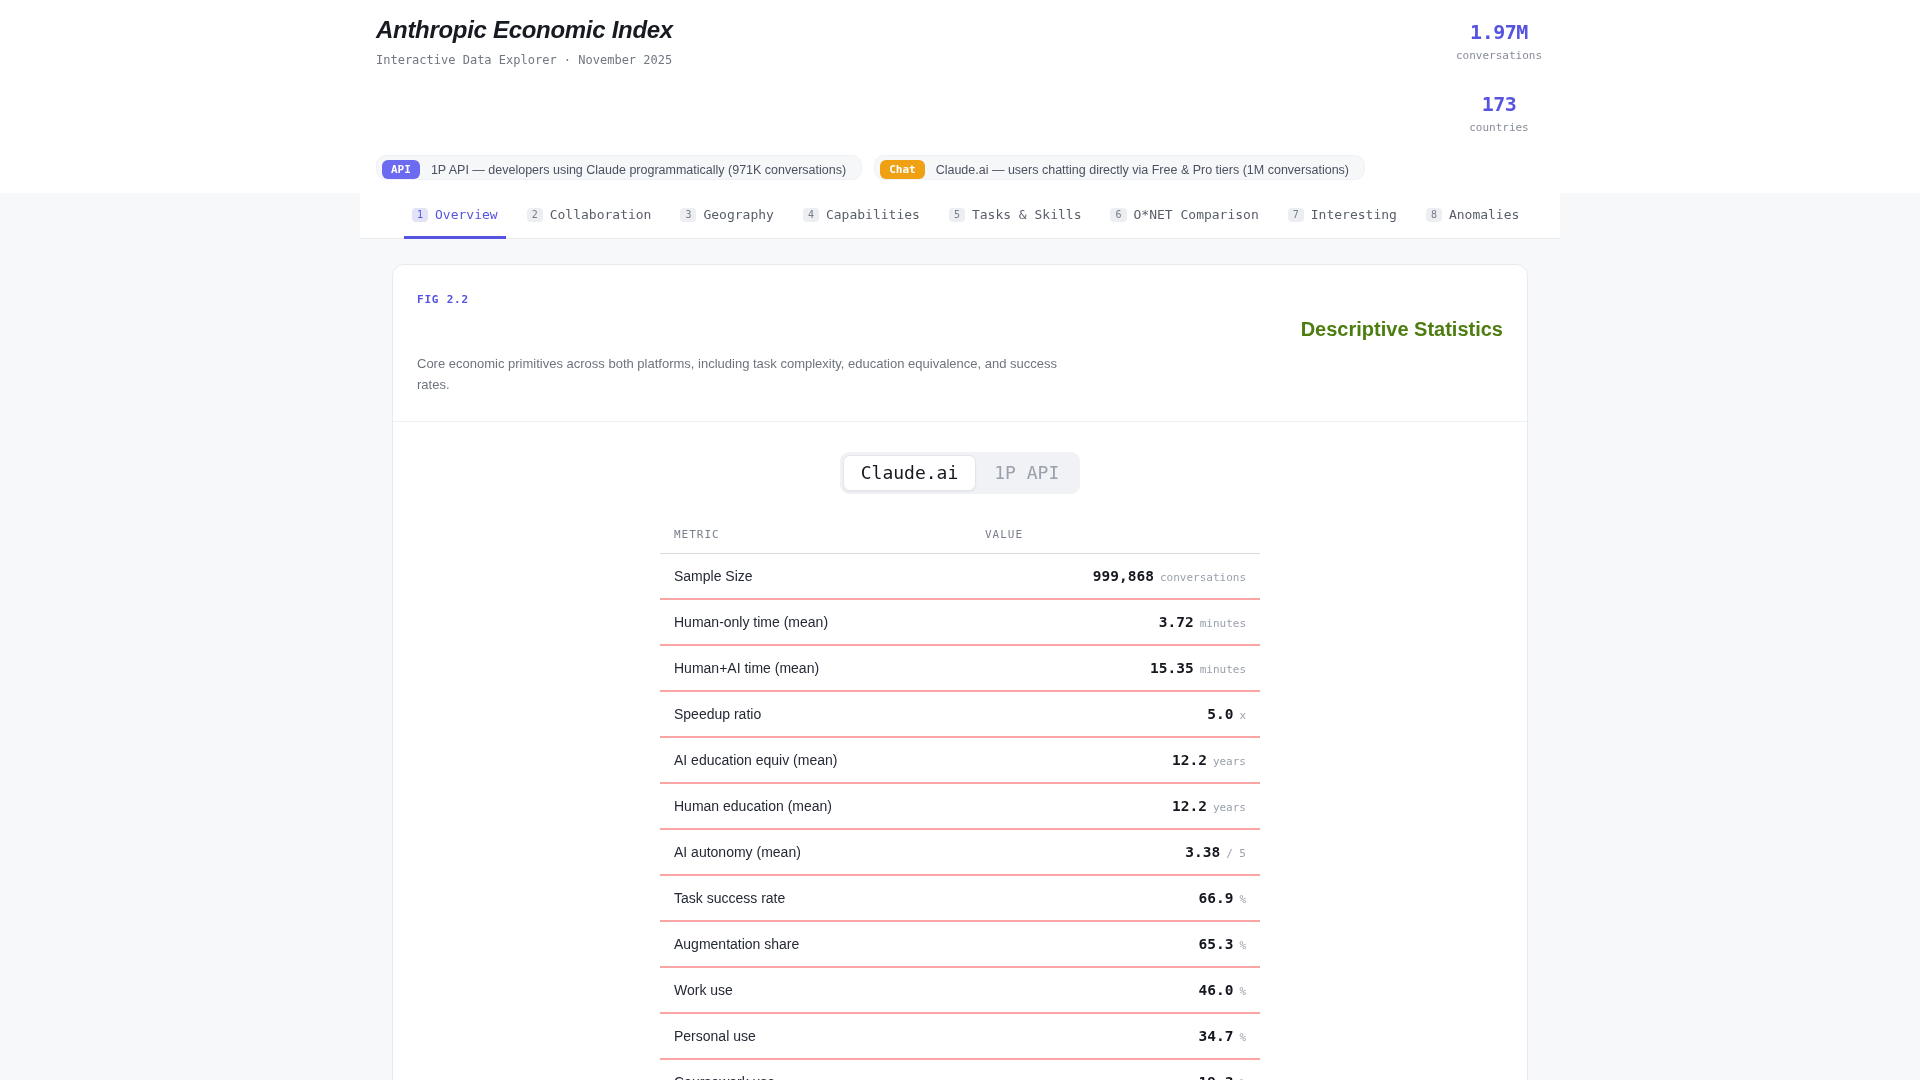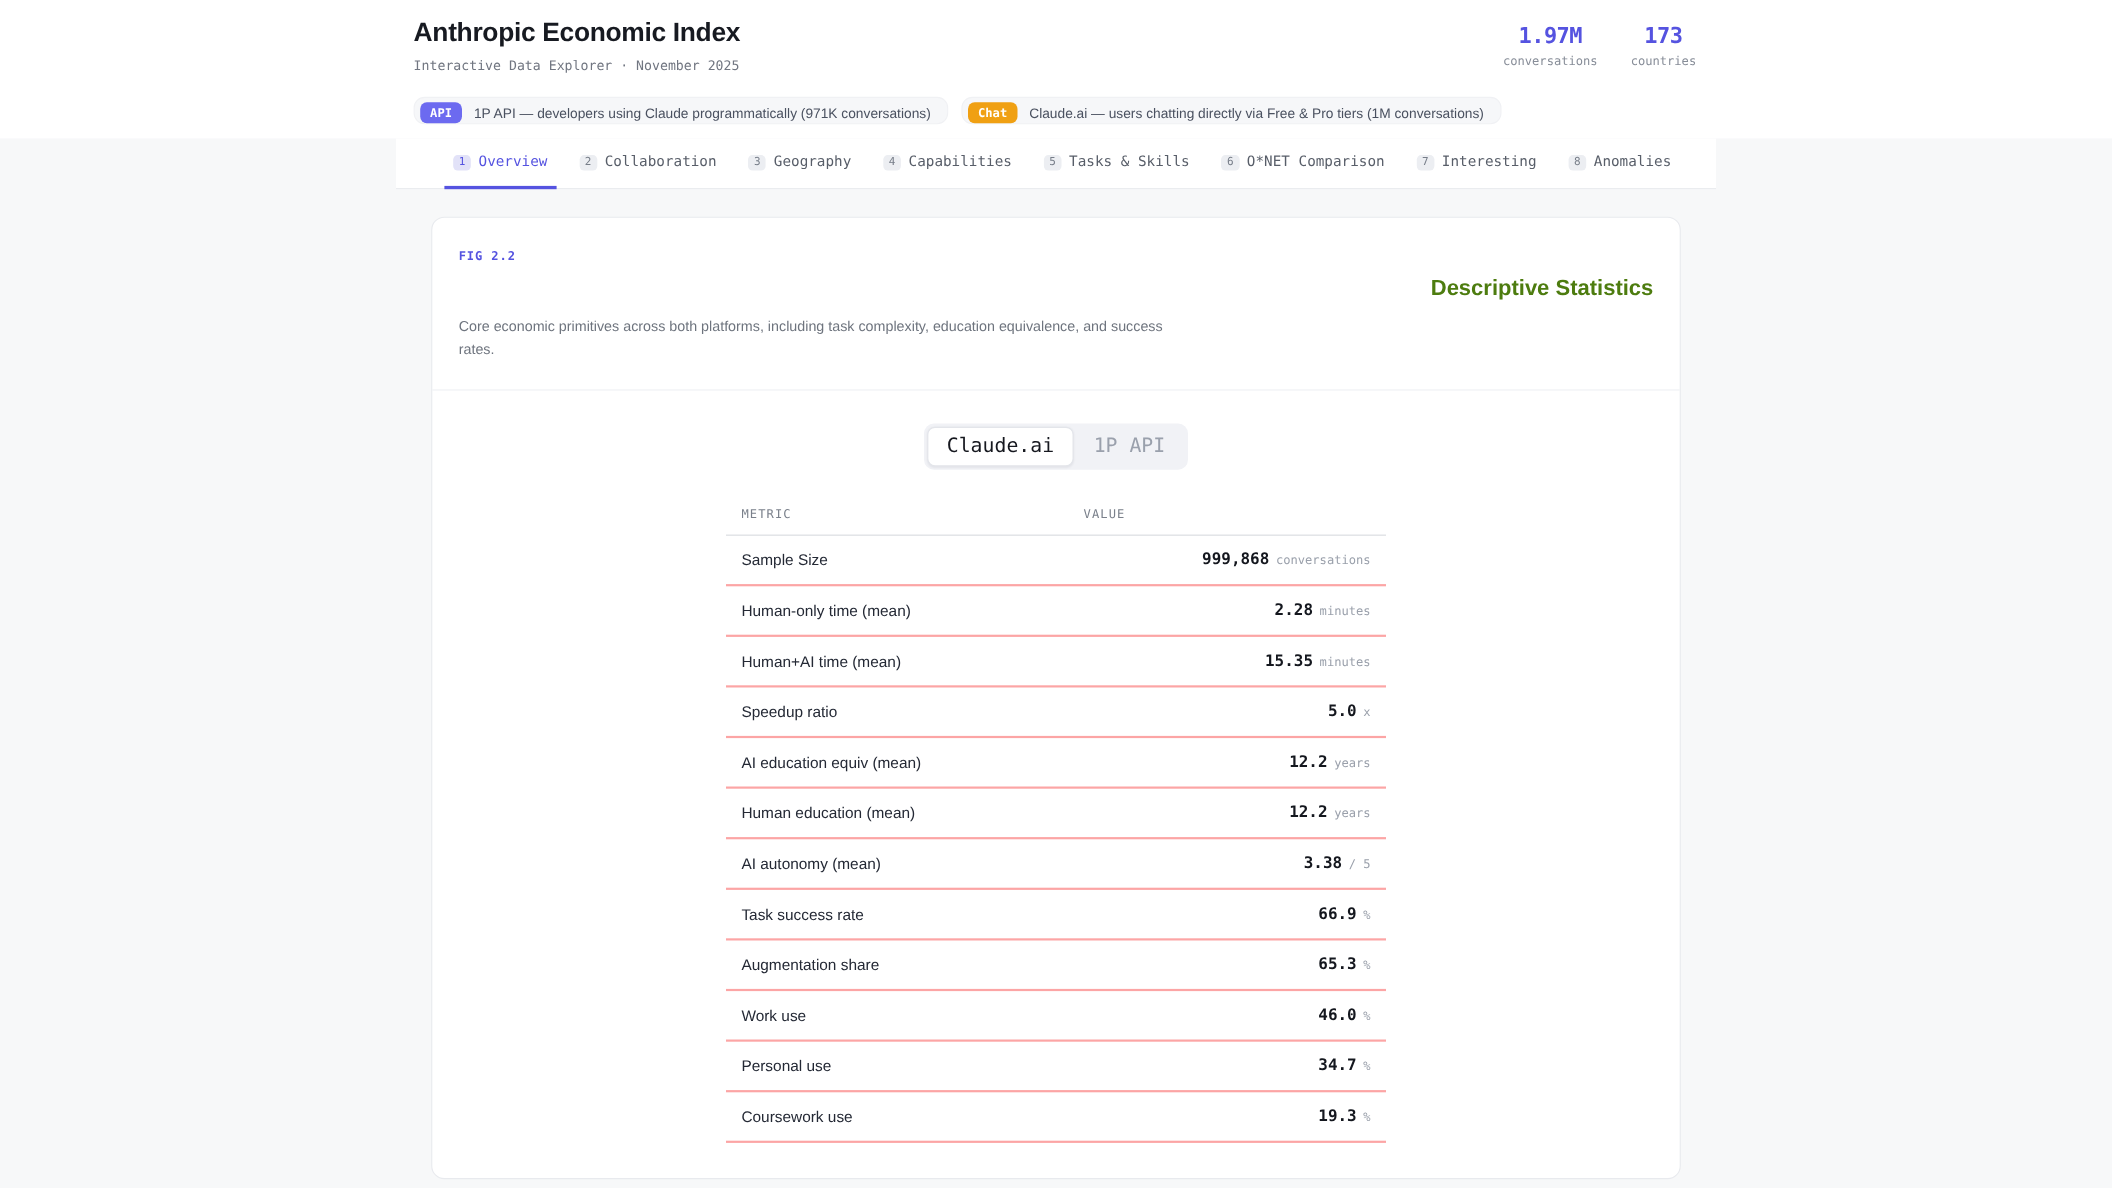--- a/index.html
+++ b/index.html
@@ -8,27 +8,27 @@
     background: #f7f8f9;
     font-family: "Liberation Sans", "DejaVu Sans", sans-serif;
     color: #1a1d26;
   }
 
   
   .site-header { background: #ffffff; padding-bottom: 13px; }
   .header-inner { width: 1200px; margin: 0 auto; padding: 16px 16px 0 16px; }
   .header-top { display: flex; justify-content: space-between; align-items: flex-start; }
   .page-title {
-    font-size: 24px; font-weight: 800; letter-spacing: -0.3px; color: #171a21;
+    font-size: 24px; font-weight: 800; letter-spacing: -0.3px; color: #171a21; font-style: italic;
   }
   .page-subtitle {
     font-family: "DejaVu Sans Mono", "Liberation Mono", monospace;
     font-size: 12px; color: #717681; margin-top: 9px;
   }
-  .header-stats { display: flex; gap: 30px; margin-top: 4px; padding-right: 2px; }
+  .header-stats { display: flex; gap: 30px; margin-top: 4px; padding-right: 2px; flex-direction: column; }
   .stat { text-align: center; }
   .stat-value {
     font-family: "DejaVu Sans Mono", "Liberation Mono", monospace;
     font-size: 20px; font-weight: 700; color: #5553e0; letter-spacing: -0.5px;
   }
   .stat-label {
     font-family: "DejaVu Sans Mono", "Liberation Mono", monospace;
     font-size: 11px; color: #878d98; margin-top: 5px;
   }
   .badges-row { display: flex; gap: 12px; margin-top: 21px; }
@@ -218,21 +218,21 @@
         <div class="stats-row">
           <span class="row-metric">Sample Size</span>
           <span class="row-value">
               <span class="val-num">999,868</span>
               <span class="val-unit">conversations</span>
             </span>
         </div>
         <div class="stats-row">
           <span class="row-metric">Human-only time (mean)</span>
           <span class="row-value">
-              <span class="val-num">2.28</span>
+              <span class="val-num">3.72</span>
               <span class="val-unit">minutes</span>
             </span>
         </div>
         <div class="stats-row">
           <span class="row-metric">Human+AI time (mean)</span>
           <span class="row-value">
               <span class="val-num">15.35</span>
               <span class="val-unit">minutes</span>
             </span>
         </div>

